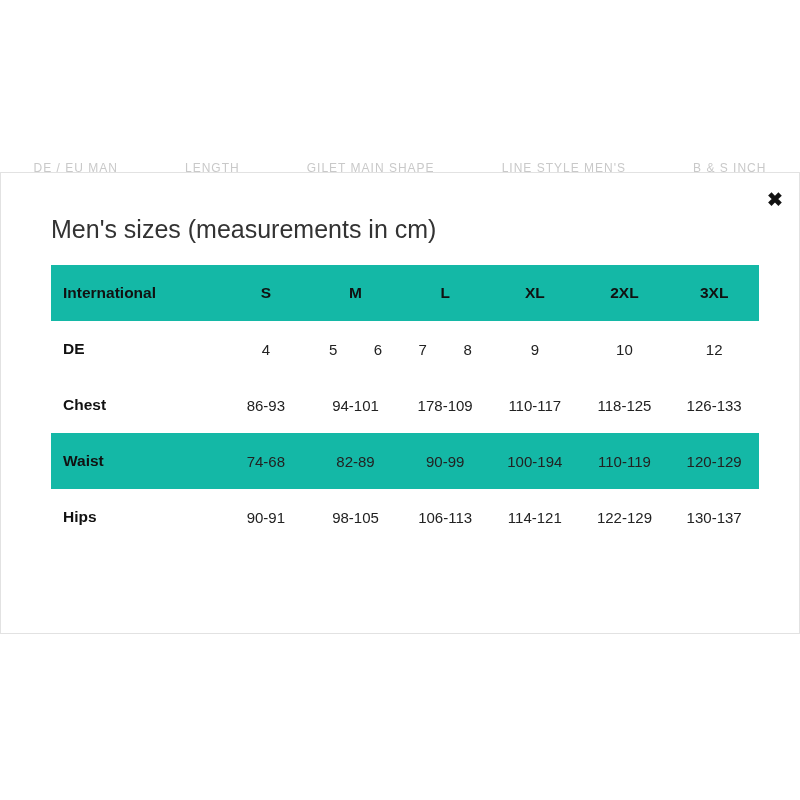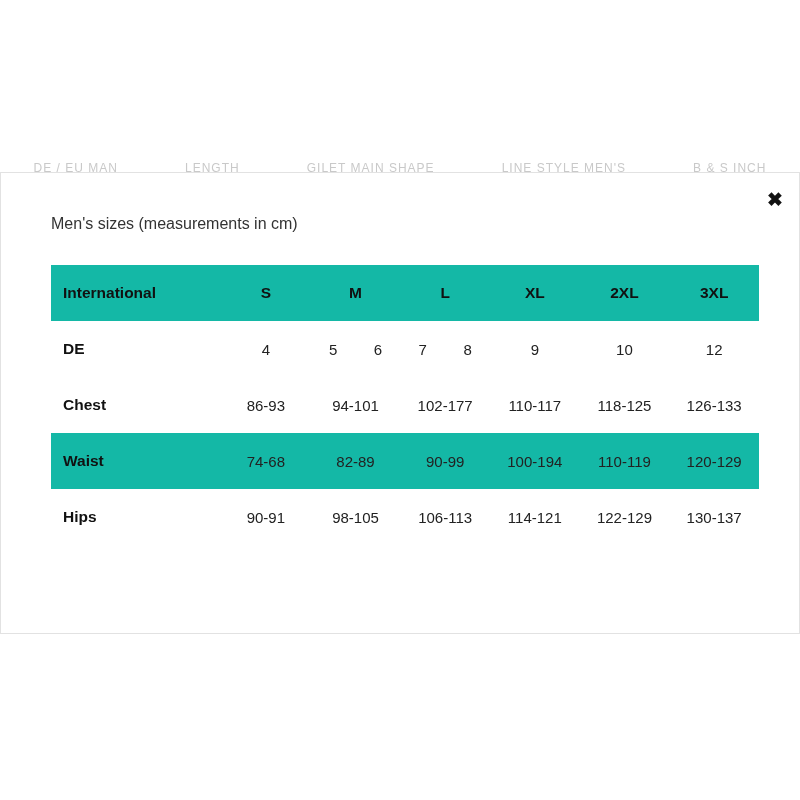--- a/index.html
+++ b/index.html
@@ -65,21 +65,21 @@
     background: transparent;
     border: none;
     padding: 0;
     line-height: 1;
   }
 
   .modal-title {
     position: absolute;
     left: 50px;
     top: 42px;
-    font-size: 16px;
+    font-size: 25px;
     color: #333333;
     font-weight: 400;
   }
 
   .size-table {
     position: absolute;
     left: 50px;
     top: 92px;
     width: 708px;
     border-collapse: collapse;
@@ -177,21 +177,21 @@
               </div>
             </td>
             <td>9</td>
             <td>10</td>
             <td>12</td>
           </tr>
           <tr>
             <td class="rowhead">Chest</td>
             <td>86-93</td>
             <td>94-101</td>
-            <td>102-177</td>
+            <td>178-109</td>
             <td>110-117</td>
             <td>118-125</td>
             <td>126-133</td>
           </tr>
           <tr class="shaded">
             <td class="rowhead">Waist</td>
             <td>74-68</td>
             <td>82-89</td>
             <td>90-99</td>
             <td>100-194</td>

